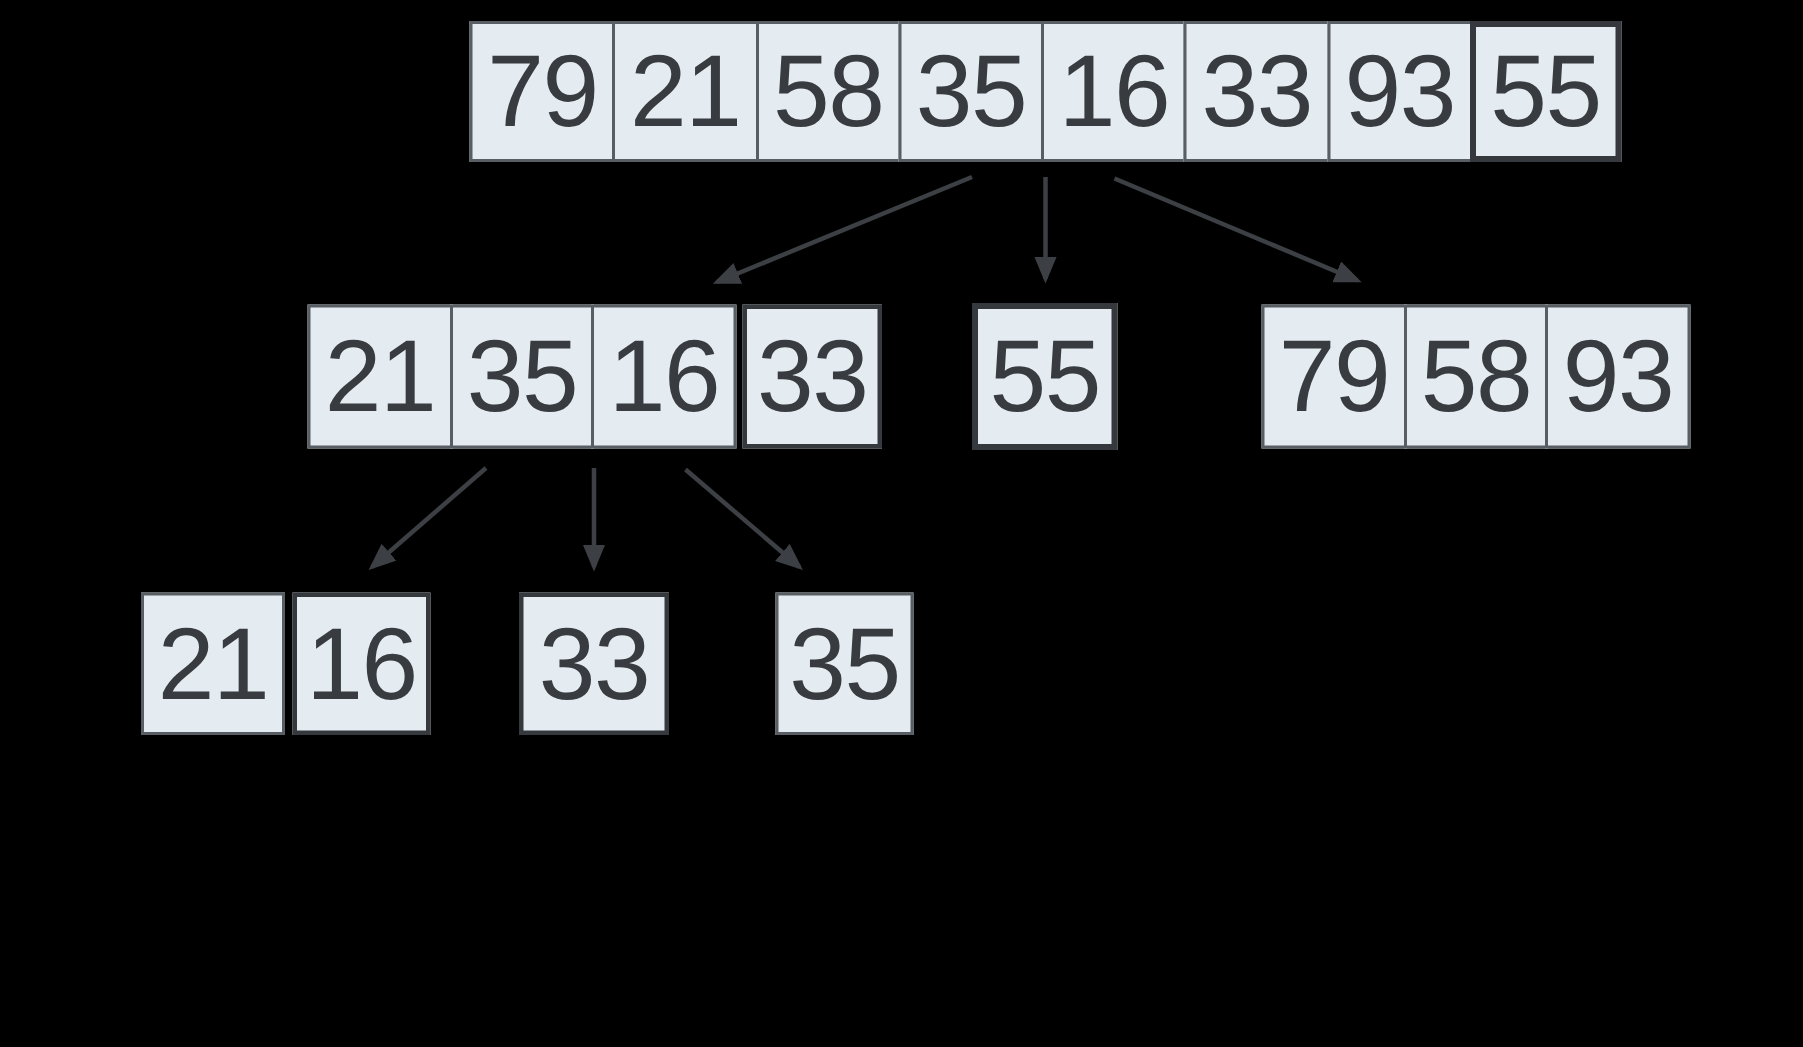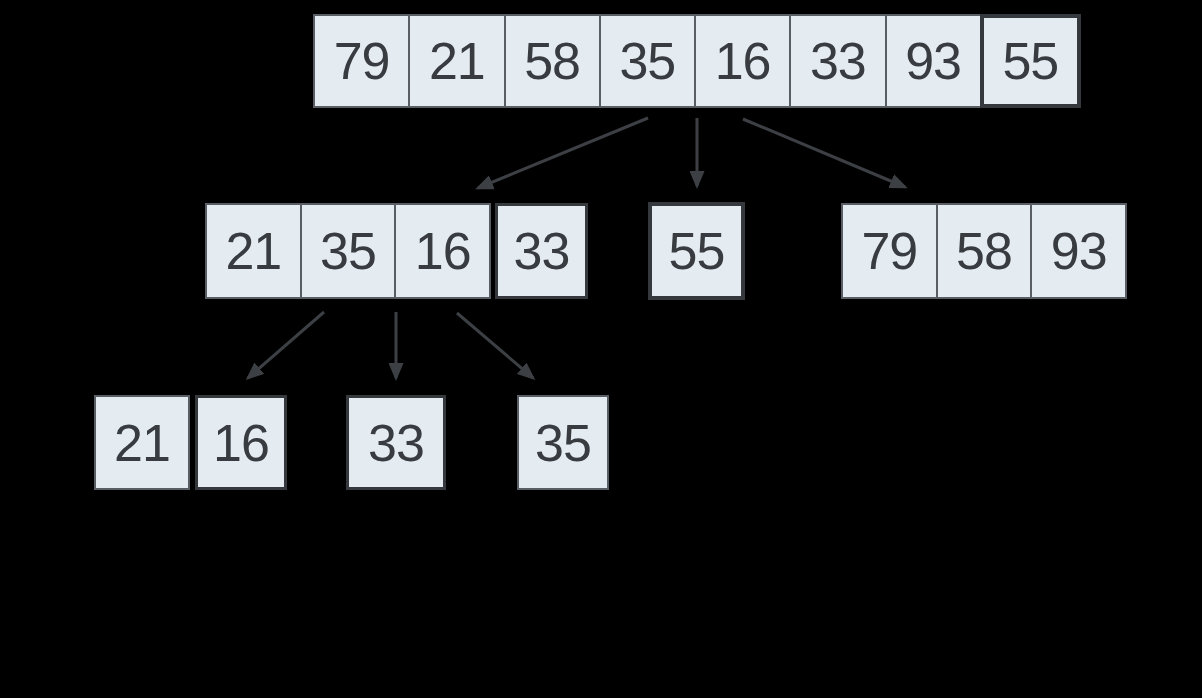--- a/index.html
+++ b/index.html
@@ -35,21 +35,21 @@
   .cell + .cell { margin-left: -2px; }
   .cell.pivot-mid {
     border: 3px solid var(--pivot-border, #35393d);
     z-index: 2;
   }
   .cell.pivot-strong {
     border: 4px solid var(--pivot-border, #35393d);
     z-index: 3;
   }
   .cell .num {
-    font-size: 52px;
+    font-size: 68px;
     letter-spacing: -1px;
     color: var(--text, #383c41);
     line-height: 1;
     user-select: none;
   }
 </style>
 </head>
 <body>
 
 <div class="stage" style="--bg: #000000; --cell-fill: #e4ebf1; --cell-border: #585e63; --pivot-border: #35393d; --text: #383c41;">

